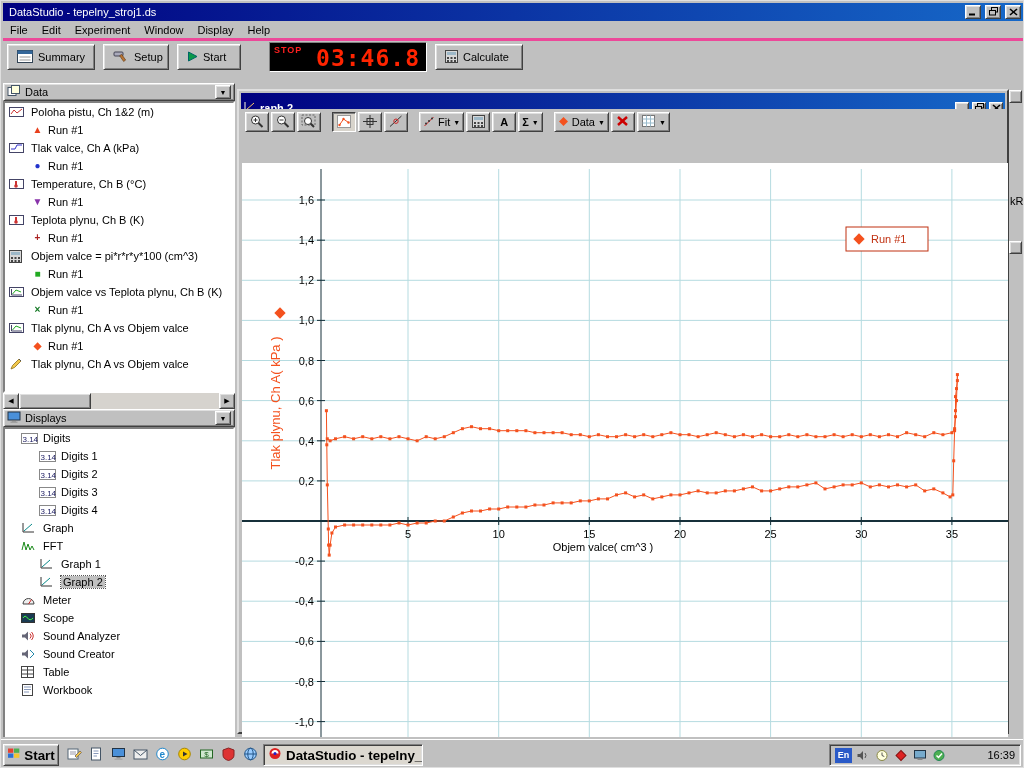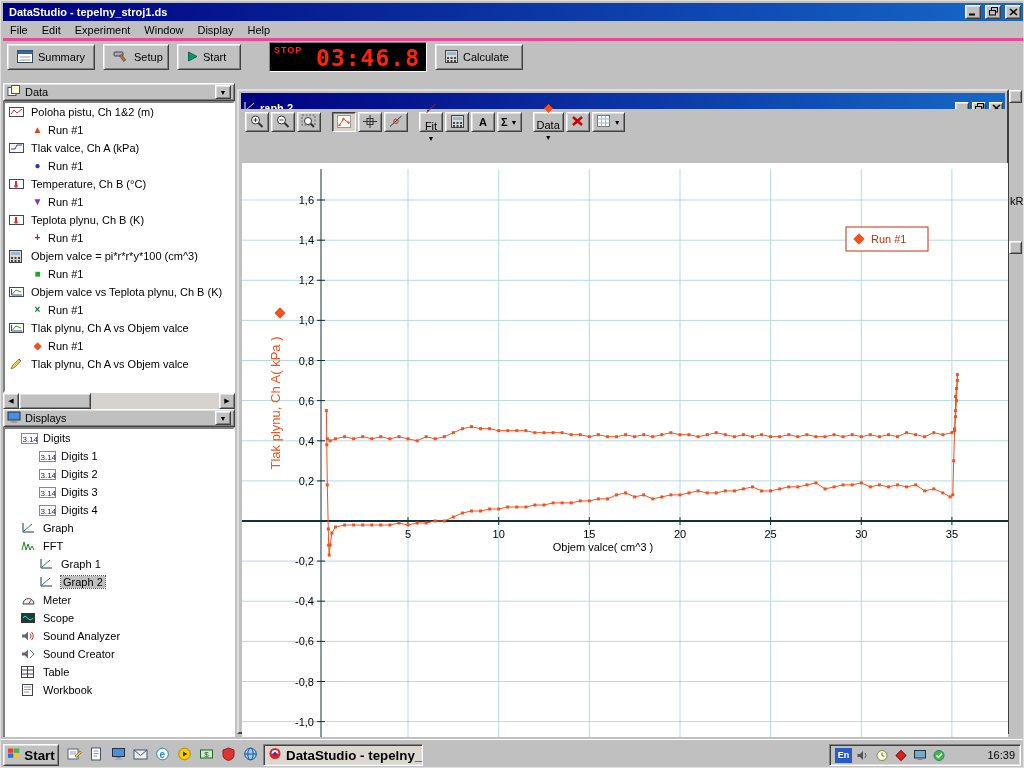--- a/index.html
+++ b/index.html
@@ -4,21 +4,21 @@
 <style>
   *{margin:0;padding:0;box-sizing:border-box;}
   html,body{width:1024px;height:768px;overflow:hidden;}
   body{font-family:"Liberation Sans",sans-serif;font-size:11px;background:#c0c0c0;position:relative;color:#000;}
   .raised{border:1px solid;border-color:#fff #404040 #404040 #fff;box-shadow:inset 1px 1px 0 #dfdfdf, inset -1px -1px 0 #808080;}
   .sunken{border:1px solid;border-color:#808080 #fff #fff #808080;box-shadow:inset 1px 1px 0 #404040, inset -1px -1px 0 #dfdfdf;}
   .sunkenbox{border:2px solid;border-color:#808080 #fff #fff #808080;}
   #screen{position:absolute;inset:0;width:1024px;height:768px;background:#c0c0c0;border:1px solid #dfdfdf;}
   
   #titlebar{position:absolute;left:2px;top:2px;width:1020px;height:18px;background:linear-gradient(90deg,#000080,#1668c8);display:flex;align-items:center;padding:0 2px;gap:4px;}
-  #titlebar .title{color:#fff;font-weight:bold;font-size:11px;flex:1;white-space:nowrap;overflow:hidden;}
+  #titlebar .title{color:#fff;font-weight:normal;font-size:11px;flex:1;white-space:nowrap;overflow:hidden;}
   .winbtn{width:16px;height:14px;background:#c0c0c0;display:flex;align-items:center;justify-content:center;flex:none;}
   .winbtn.sm{width:14px;height:12px;}
   
   #menubar{position:absolute;left:2px;top:20px;width:1020px;height:17px;display:flex;align-items:center;background:#c0c0c0;}
   .menu-item{padding:1px 7px;}
   
   #toolbar{position:absolute;left:2px;top:37px;width:1020px;height:35px;display:flex;align-items:center;border-top:3px solid #ec4899;}
   .tbtn{height:26px;padding:0 9px;display:flex;align-items:center;gap:5px;background:#c0c0c0;font-size:11px;white-space:nowrap;}
   #timer{width:158px;height:30px;background:#000;position:relative;margin-left:28px;flex:none;border:1px solid;border-color:#808080 #fff #fff #808080;}
   #timer-mode{position:absolute;left:4px;top:2px;color:#ff2020;font-size:9px;font-weight:bold;letter-spacing:1px;}
@@ -42,21 +42,21 @@
   .lvl1{padding-left:16px;} .lvl2{padding-left:34px;}
   .sel-label{background:#c0c0c0;outline:1px dotted #555;padding:0 2px;}
   
   #graph-window{position:absolute;left:236px;top:88px;width:772px;height:645px;background:#c0c0c0;border:2px solid;border-color:#dfdfdf #404040 #404040 #dfdfdf;}
   #gw-titlebar{position:absolute;left:2px;top:2px;width:764px;height:30px;background:linear-gradient(90deg,#000080,#1668c8);display:flex;align-items:center;padding:0 2px;gap:3px;}
   #gw-titlebar .title{color:#fff;font-weight:bold;font-size:11px;flex:1;}
   #gw-toolbar{position:absolute;left:2px;top:18px;width:764px;height:26px;display:flex;align-items:center;padding-left:4px;gap:2px;background:#c0c0c0;}
   .gbtn{height:20px;min-width:24px;padding:0 3px;display:flex;align-items:center;justify-content:center;gap:3px;background:#c0c0c0;font-size:11px;}
   .gbtn.pressed{border-color:#404040 #fff #fff #404040;box-shadow:inset 1px 1px 0 #808080;background:#d8d4cc;}
   .gbtn .darr{font-size:7px;}
-  .gap{margin-left:9px;flex-direction:column;}
+  .gap{margin-left:9px;}
   #plot-area{position:absolute;left:3px;top:44px;width:766px;height:598px;background:#fff;margin-top:28px;}
   #chart-svg{display:block;}
   #chart-svg text{font-family:"Liberation Sans",sans-serif;font-size:11px;fill:#000;}
   #chart-svg .ylab{font-size:13px;}
   
   #right-fragment{position:absolute;left:1008px;top:88px;width:14px;height:645px;background:#c0c0c0;}
   .frag-btn{position:absolute;left:0;width:13px;height:13px;background:#c0c0c0;}
   #frag-text{position:absolute;left:1px;top:106px;font-size:11px;}
   
   #taskbar{position:absolute;left:0;right:0;bottom:0;height:28px;background:#c0c0c0;border-top:1px solid #fff;box-shadow:0 -2px 0 #c0c0c0;}

